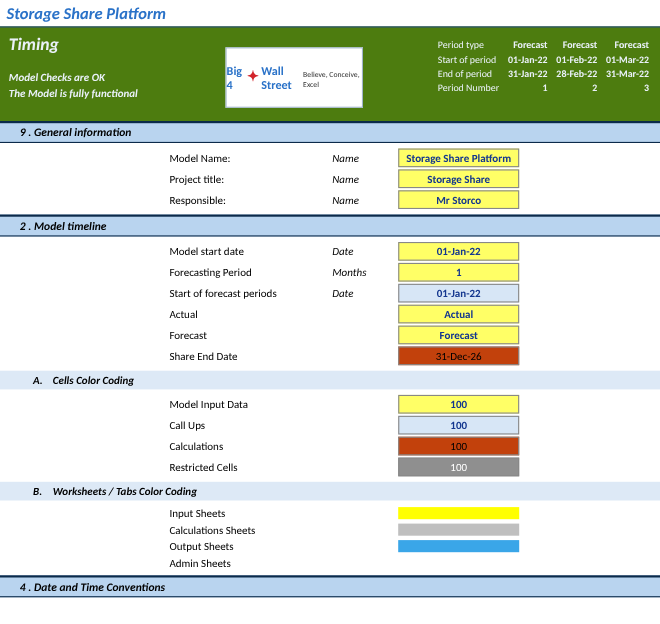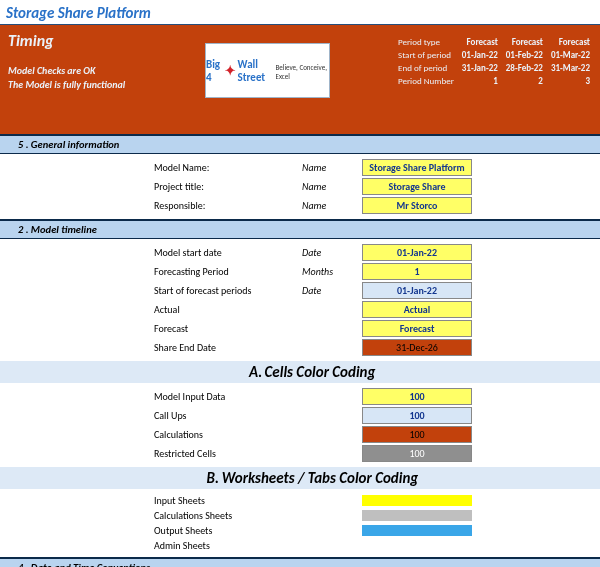--- a/index.html
+++ b/index.html
@@ -1,31 +1,31 @@
 <!DOCTYPE html>
 <html><head>
 <meta charset="utf-8">
 <style>
   * { box-sizing: border-box; margin: 0; padding: 0; }
   body { font-family: Calibri, Arial, sans-serif; font-size: 10px; color: #000; background: #fff; width: 600px; }
   .wrap { width: 600px; }
   .title { color: #2a72c8; font-weight: bold; font-size: 15px; font-style: italic; padding: 4px 6px 2px 6px; }
-  .header { background: #c2410c; color: #fff; padding: 6px 20px 6px 8px; position: relative; height: 110px; border-top: 1px solid #264e7b; }
+  .header { background: #4d7c0f; color: #fff; padding: 6px 20px 6px 8px; position: relative; height: 86px; border-top: 1px solid #264e7b; }
   .header .timing { font-size: 16px; font-style: italic; font-weight: bold; color: #eaf1f9; }
   .header .sub { font-style: italic; font-weight: bold; font-size: 10px; color: #eaf1f9; margin-top: 14px; line-height: 1.35; }
   .logo { position: absolute; left: 205px; top: 18px; width: 125px; height: 55px; background: #fff; border: 1px solid #9fb4c9; display:flex; flex-direction:row; align-items:center; justify-content:center; }
   .logo .line1 { color:#2a72c8; font-weight:bold; font-size:11px; display:flex; align-items:center; gap:2px;}
   .logo .eagle { color:#d2232a; font-size:13px; line-height:1;}
   .logo .tag { font-size:7px; color:#333; margin-top:2px;}
   .rhead { position:absolute; right:6px; top:10px; font-size:9px; color:#eaf1f9; }
   .rhead table { border-collapse: collapse; }
   .rhead td { padding: 1px 4px; text-align:right; font-weight:bold; white-space:nowrap; }
   .rhead .lab { text-align:left; font-weight:normal; }
   .section { background: #b9d4ef; font-weight: bold; font-style: italic; padding: 2px 18px; border-top: 2px solid #0b2a4a; border-bottom: 1px solid #0b2a4a; font-size: 10.5px;}
-  .subsection { background: #dde9f6; font-weight:bold; font-style: italic; padding: 2px 8px 2px 30px; font-size:15px;text-align:center; }
+  .subsection { background: #dde9f6; font-weight:bold; font-style: italic; padding: 2px 8px 2px 30px; font-size:10px; }
   .subsection .let { display:inline-block; width:18px; }
   .grid { display:grid; grid-template-columns: 120px 150px 60px 120px 1fr; align-items:center;padding-left:32px; }
   .row { display:contents; }
   .lab2 { grid-column: 2; padding: 1px 2px; font-size:10px; }
   .unit { grid-column: 3; font-style: italic; font-size:10px; }
   .val { grid-column: 4; text-align:center; padding:0; }
   .cell { display:block; width: 110px; margin: 1px 0; padding: 1px 2px; font-size:10px; border:1px solid #888; text-align:center; }
   .yel { background:#ffff66; color:#14378f; font-weight:bold; }
   .blue { background:#d7e6f6; color:#14378f; font-weight:bold; }
   .white { background:#c2410c; color:#000; }
@@ -82,21 +82,21 @@
         <td class="lab">Period Number</td>
         <td>1</td>
         <td>2</td>
         <td>3</td>
       </tr>
     </tbody>
         </table>
   </div>
 </div>
 
-<div class="section">5 .  General information</div>
+<div class="section">9 .  General information</div>
 <div class="pad"></div>
 <div class="grid">
   <div class="row">
     <div class="lab2">Model Name:</div>
     <div class="unit">Name</div>
     <div class="val">
           <span class="cell yel">Storage Share Platform</span>
         </div>
   </div>
   <div class="row">

